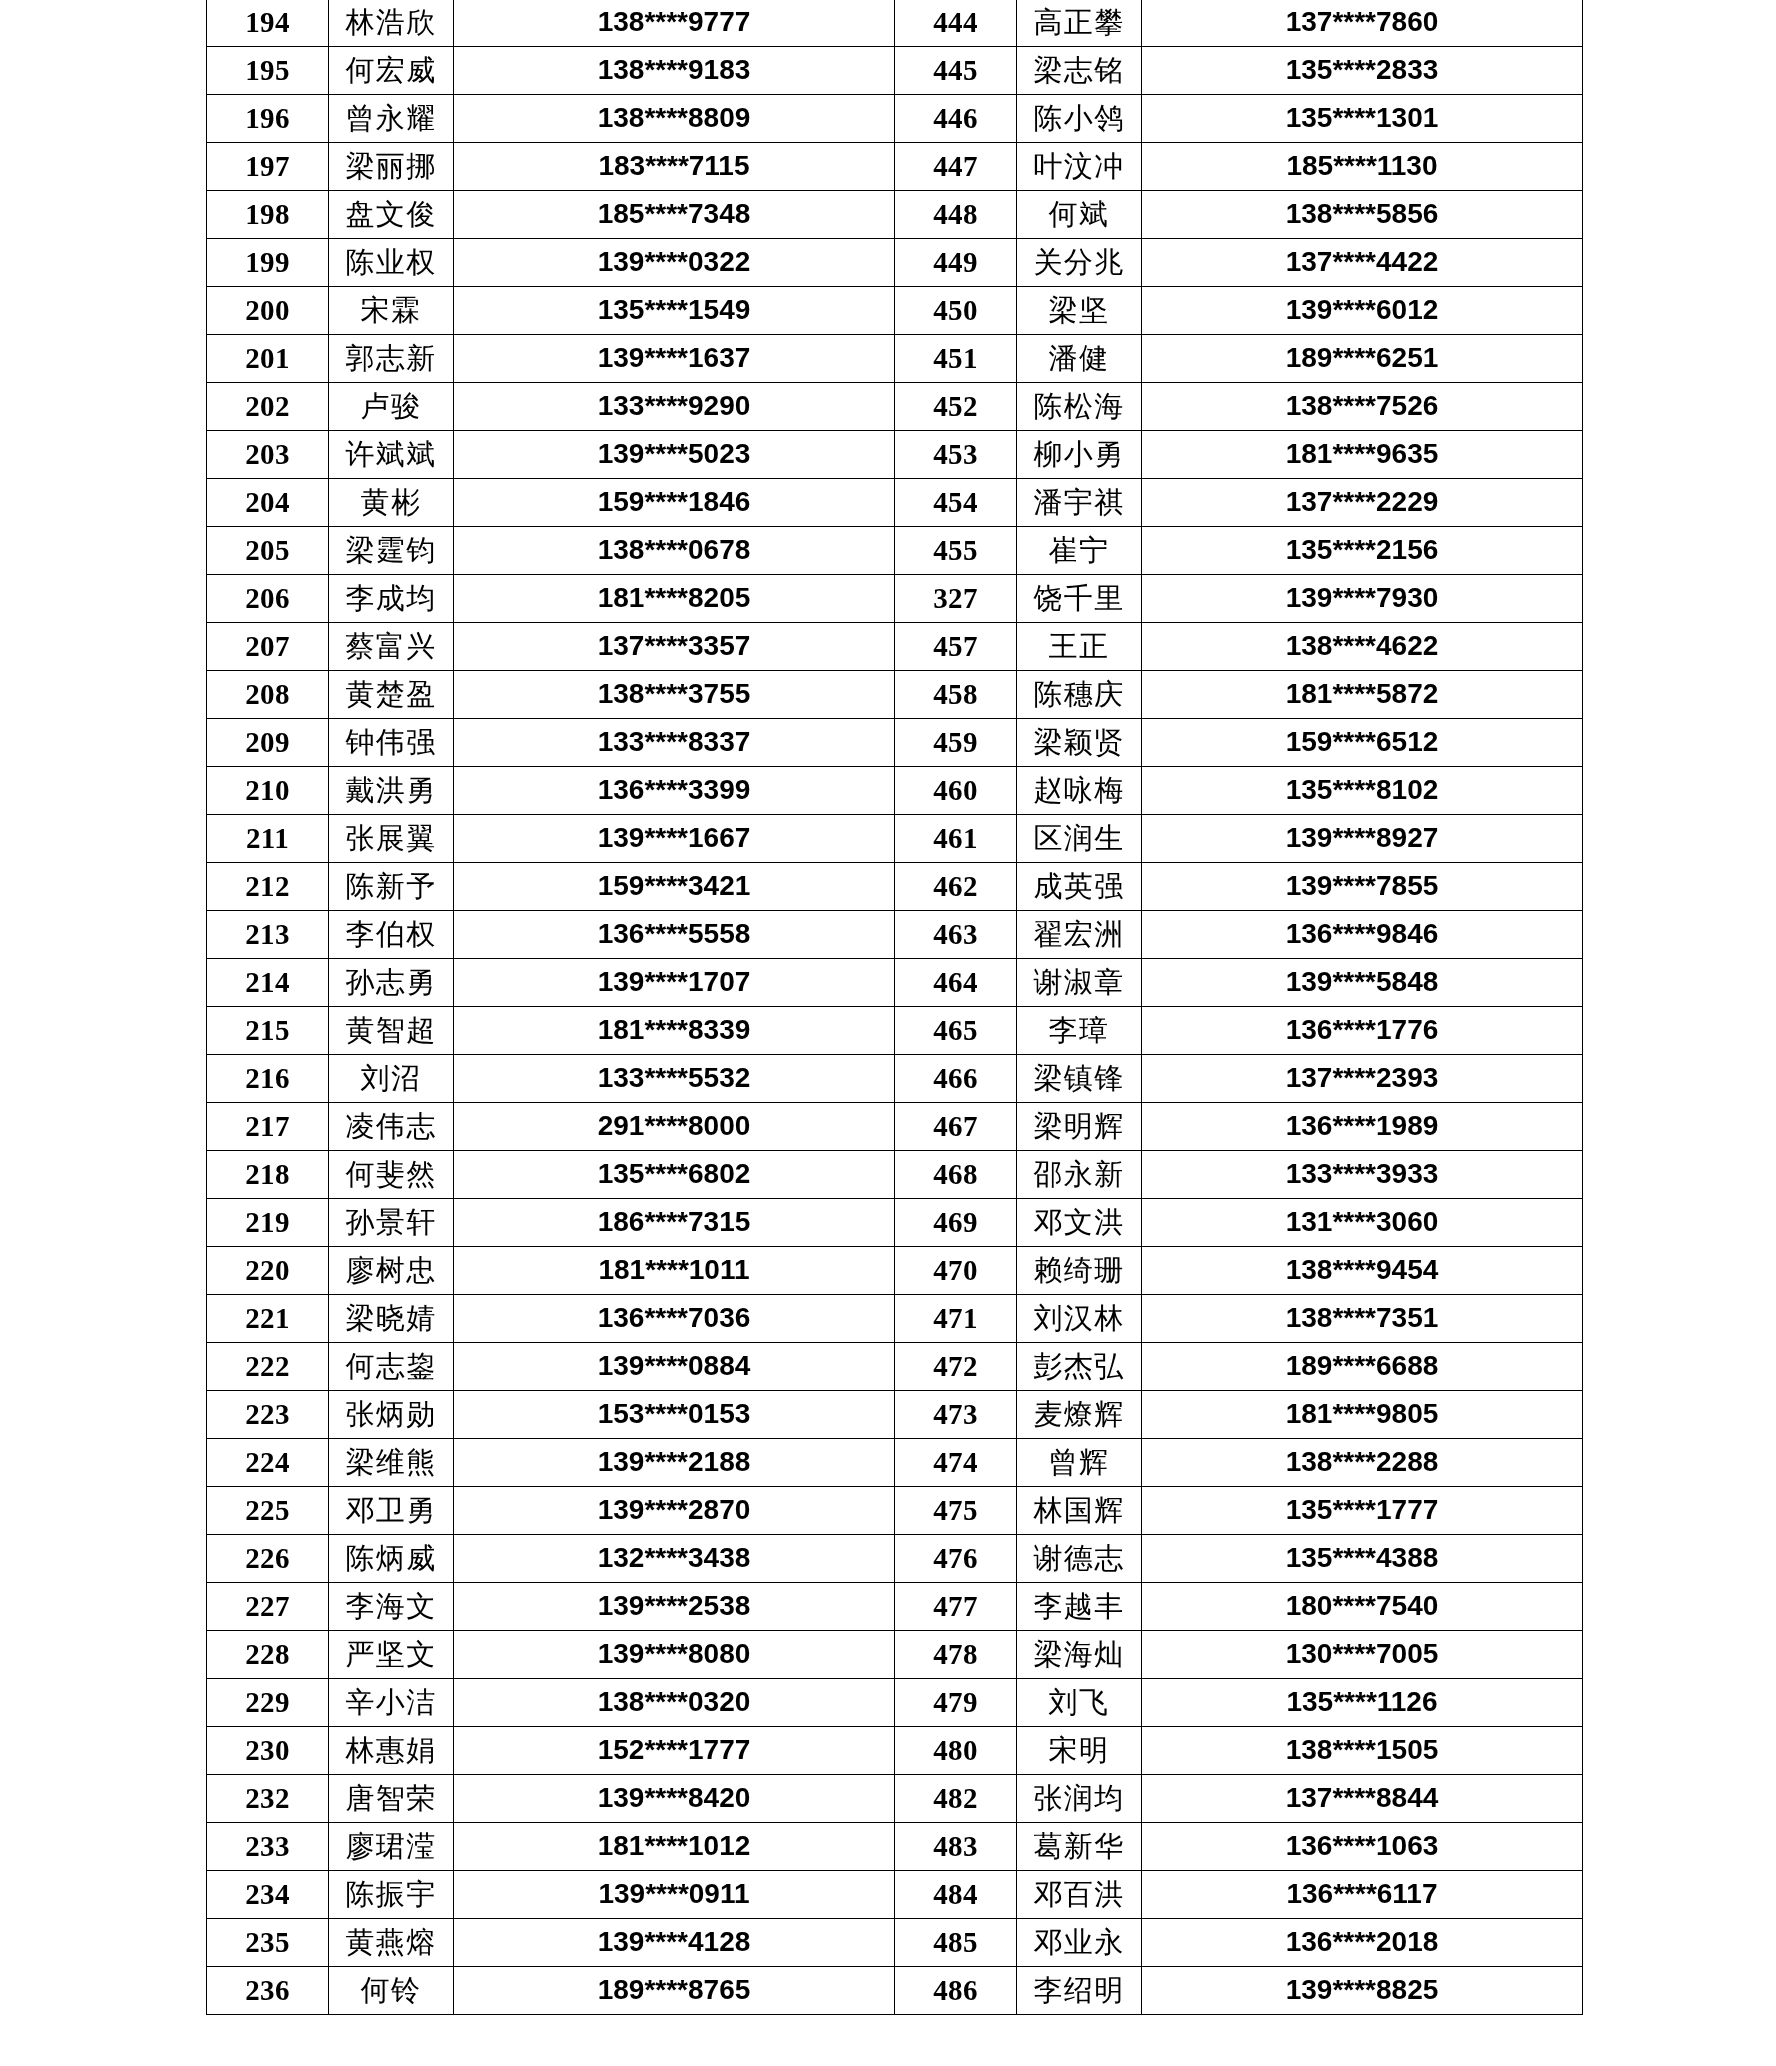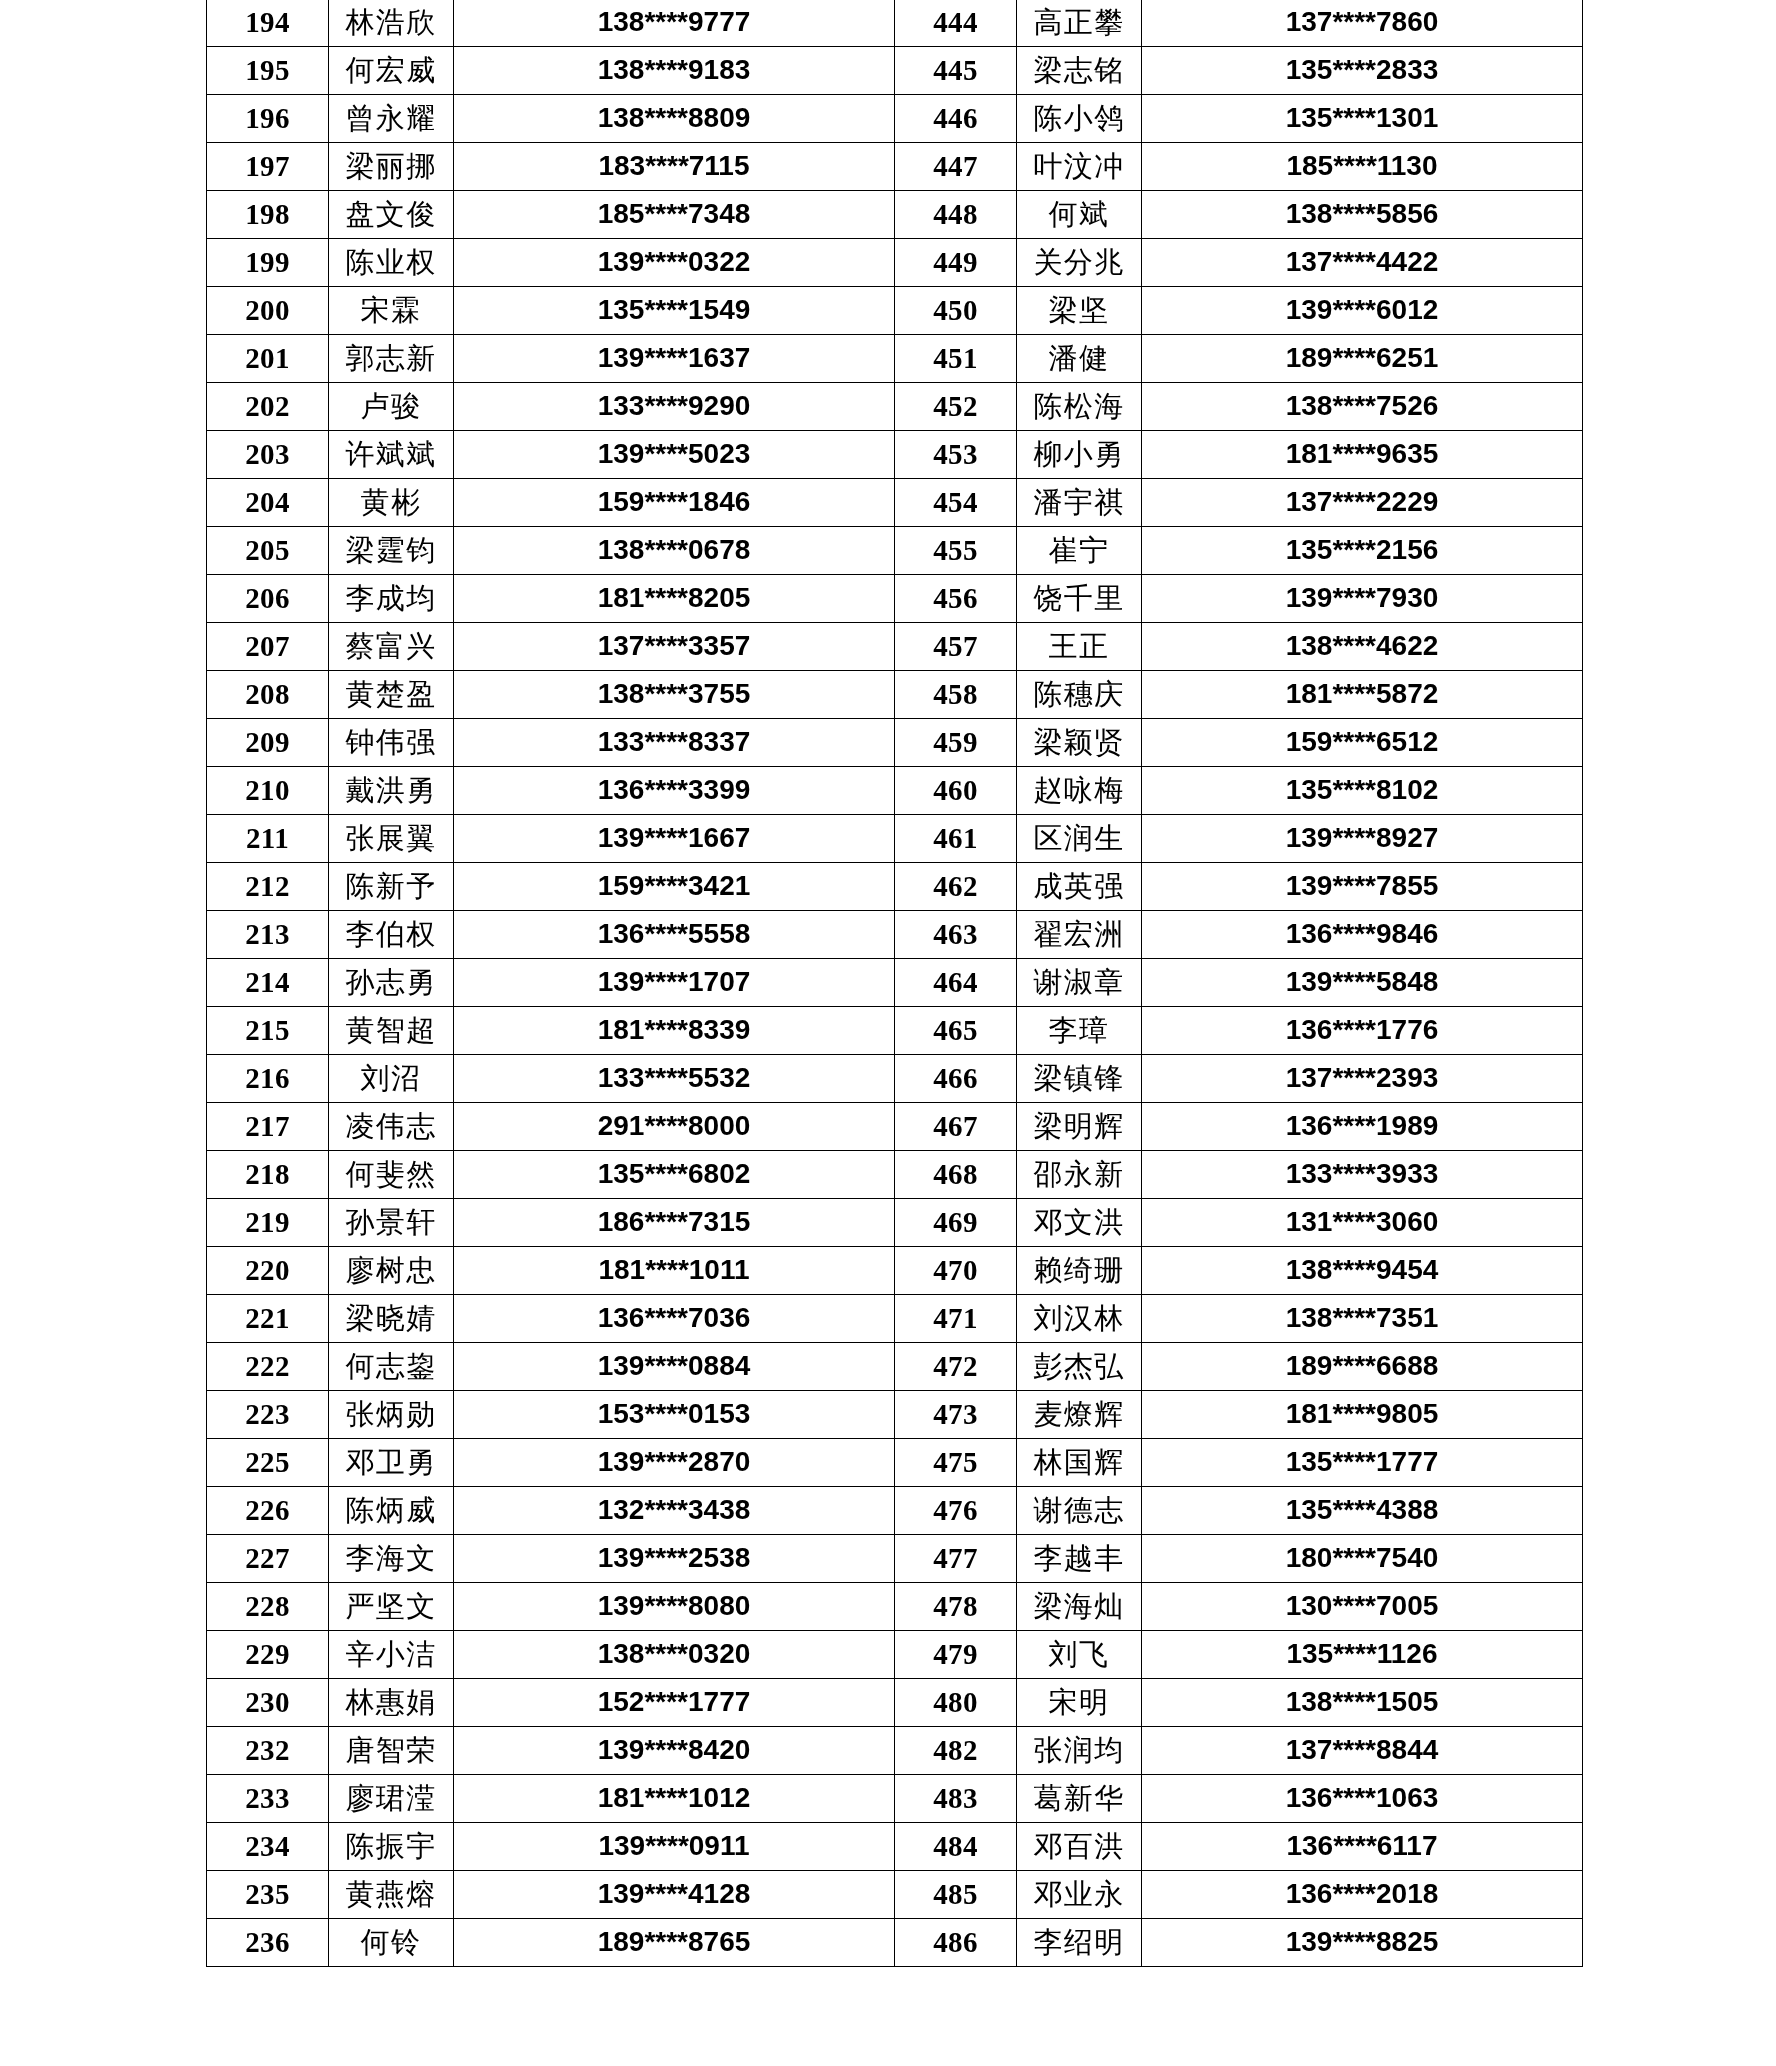--- a/index.html
+++ b/index.html
@@ -176,21 +176,21 @@
             <td class="name">梁霆钧</td>
             <td class="tel">138****0678</td>
             <td class="num">455</td>
             <td class="name">崔宁</td>
             <td class="tel">135****2156</td>
           </tr>
           <tr>
             <td class="num">206</td>
             <td class="name">李成均</td>
             <td class="tel">181****8205</td>
-            <td class="num">456</td>
+            <td class="num">327</td>
             <td class="name">饶千里</td>
             <td class="tel">139****7930</td>
           </tr>
           <tr>
             <td class="num">207</td>
             <td class="name">蔡富兴</td>
             <td class="tel">137****3357</td>
             <td class="num">457</td>
             <td class="name">王正</td>
             <td class="tel">138****4622</td>
@@ -315,20 +315,28 @@
             <td class="name">彭杰弘</td>
             <td class="tel">189****6688</td>
           </tr>
           <tr>
             <td class="num">223</td>
             <td class="name">张炳勋</td>
             <td class="tel">153****0153</td>
             <td class="num">473</td>
             <td class="name">麦燎辉</td>
             <td class="tel">181****9805</td>
+          </tr>
+          <tr>
+            <td class="num">224</td>
+            <td class="name">梁维熊</td>
+            <td class="tel">139****2188</td>
+            <td class="num">474</td>
+            <td class="name">曾辉</td>
+            <td class="tel">138****2288</td>
           </tr>
           <tr>
             <td class="num">225</td>
             <td class="name">邓卫勇</td>
             <td class="tel">139****2870</td>
             <td class="num">475</td>
             <td class="name">林国辉</td>
             <td class="tel">135****1777</td>
           </tr>
           <tr>

